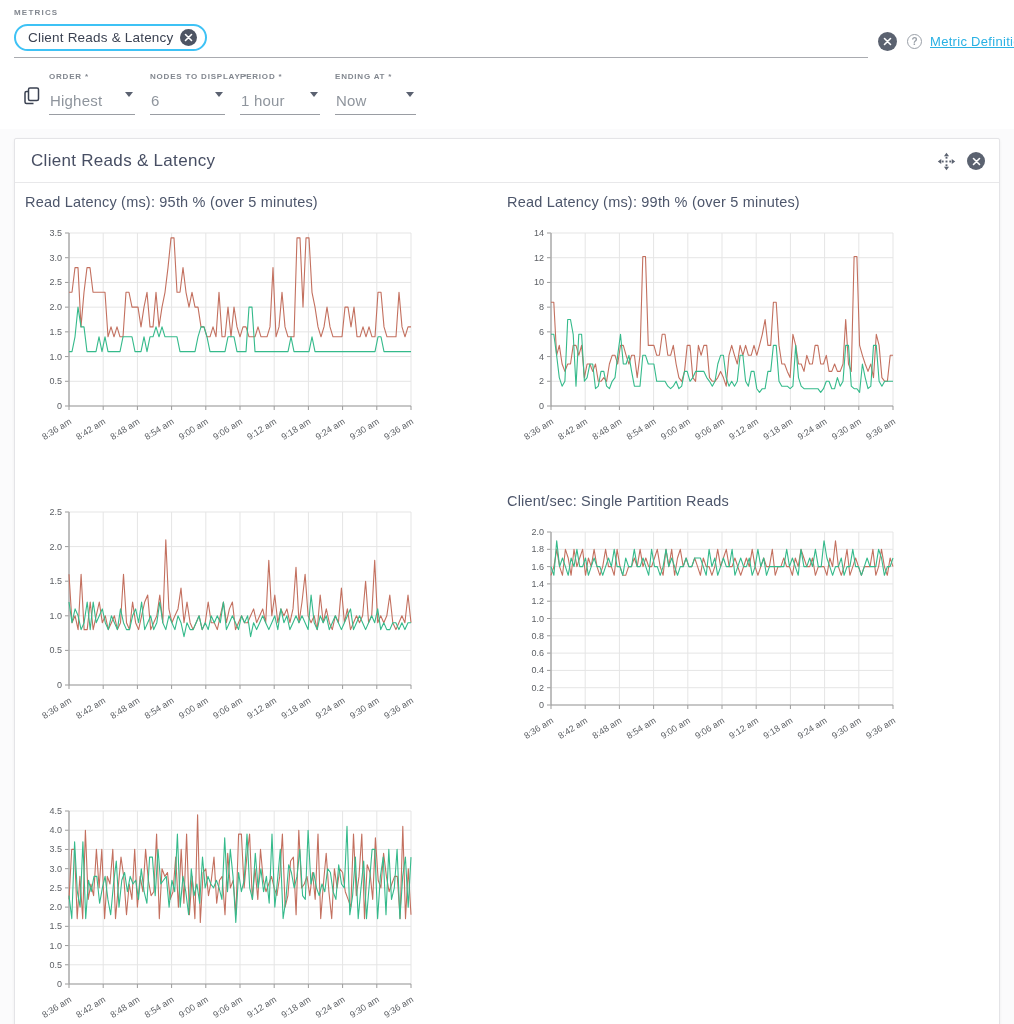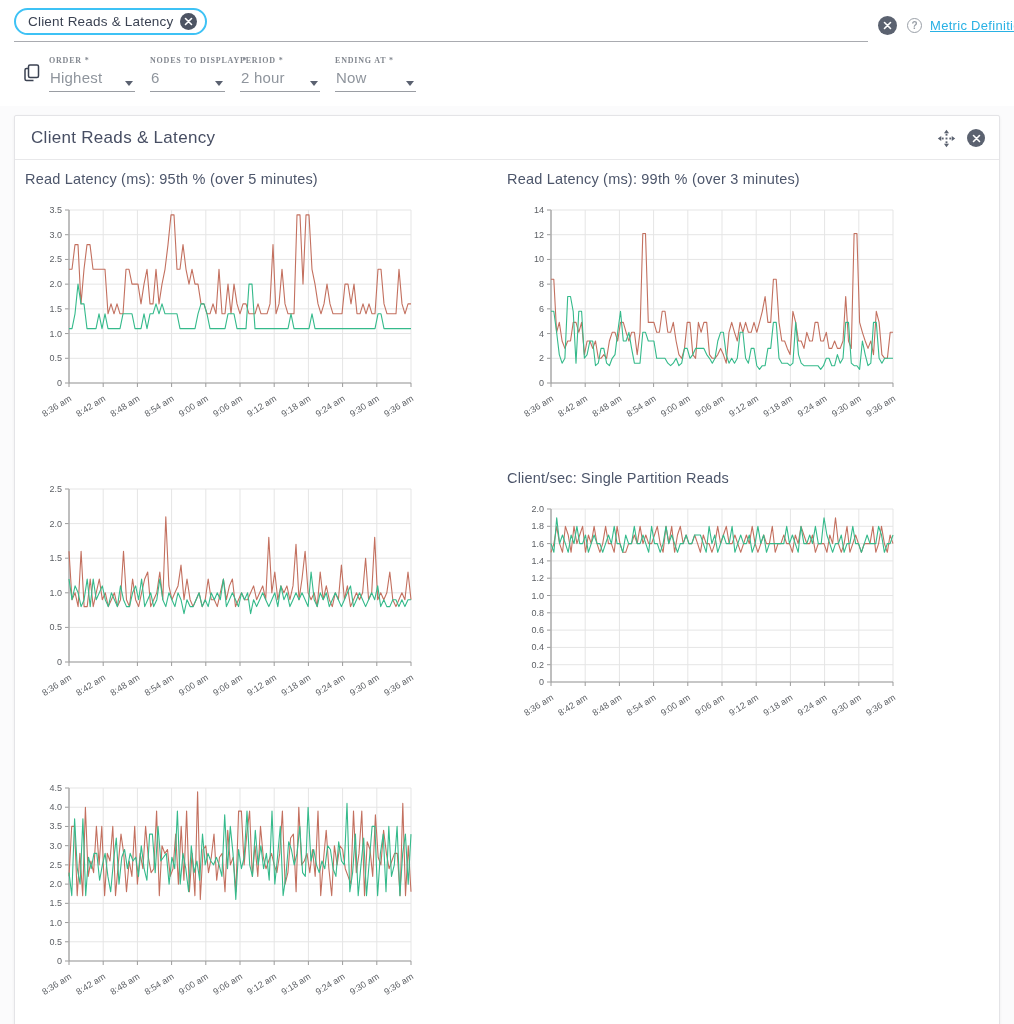--- a/index.html
+++ b/index.html
@@ -43,24 +43,24 @@
   .metric-link {
     margin-left:8px; font-size:13px; color:#29b1e4;
     text-decoration:underline; letter-spacing:.3px; cursor:pointer; white-space:nowrap;
   }
   
   .filter-row { display:flex; align-items:flex-end; padding:14px 0 14px 10px; background:#fff; }
   .copy-btn { margin:0 9px 6px 0; cursor:pointer; align-self:flex-end; }
   .field { margin-right:15px; cursor:pointer; }
   .field-label {
     font-size:8px; font-weight:bold; letter-spacing:.8px;
-    color:#82878f; margin-bottom:3px; text-transform:uppercase; white-space:nowrap;font-family:Liberation Serif, serif;
+    color:#82878f; margin-bottom:10px; text-transform:uppercase; white-space:nowrap;
   }
   .field-control {
-    display:flex; align-items:flex-end; justify-content:space-between;
+    display:flex; align-items:flex-start; justify-content:space-between;
     border-bottom:1px solid #9a9da3; padding:1px 2px 5px 1px;
   }
   .field-value { font-size:15px; color:#8f959d; letter-spacing:.2px; }
   .caret {
     width:0; height:0; margin-left:14px;
     border-left:4.5px solid transparent; border-right:4.5px solid transparent;
     border-top:5px solid #5a6170;
   }
   .f-order  { width:86px; }
   .f-nodes  { width:75px; }
@@ -86,20 +86,21 @@
     font-size:14.5px; font-weight:500; color:#4d566b;
     letter-spacing:.2px; line-height:20px; padding-right:20px;
   }
   .chart-canvas { margin-top:13px; }
   svg text { font-family:"Liberation Sans", sans-serif; }
 </style>
 </head>
 <body>
 
 <div class="top-section">
+  <div class="metrics-label">METRICS</div>
   <div class="metrics-input-row">
     <div class="metrics-input">
       <div class="chip">
         <span>Client Reads &amp; Latency</span>
         <span class="circle-x">
           <svg width="9" height="9" viewBox="0 0 9 9">
               <path d="M1.5 1.5 L7.5 7.5 M7.5 1.5 L1.5 7.5" stroke="#fff" stroke-width="1.6" stroke-linecap="round"></path>
             </svg>
         </span>
       </div>
@@ -130,21 +131,21 @@
     <div class="field f-nodes">
       <div class="field-label">NODES TO DISPLAY *</div>
       <div class="field-control">
         <span class="field-value">6</span>
         <span class="caret"></span>
       </div>
     </div>
     <div class="field f-period">
       <div class="field-label">PERIOD *</div>
       <div class="field-control">
-        <span class="field-value">2 hour</span>
+        <span class="field-value">1 hour</span>
         <span class="caret"></span>
       </div>
     </div>
     <div class="field f-ending">
       <div class="field-label">ENDING AT *</div>
       <div class="field-control">
         <span class="field-value">Now</span>
         <span class="caret"></span>
       </div>
     </div>
@@ -237,21 +238,21 @@
             <line x1="386" y1="8" x2="386" y2="181" stroke="#e5e5e5" stroke-width="1"></line>
             <line x1="386" y1="181" x2="386" y2="185" stroke="#9b9b9b" stroke-width="1"></line>
             <text x="389" y="198" text-anchor="end" font-size="9" fill="#5d6065" transform="rotate(-32 389 198)">9:36 am</text>
             <line x1="44" y1="8" x2="44" y2="181" stroke="#9b9b9b" stroke-width="1.2"></line>
             <line x1="44" y1="181" x2="386" y2="181" stroke="#9b9b9b" stroke-width="1.2"></line>
             <polyline points="44.0,67.3 47.0,67.3 50.0,42.6 53.0,42.6 56.0,101.9 59.0,67.3 62.0,42.6 65.0,42.6 68.0,67.3 71.0,67.3 74.0,67.3 77.0,67.3 80.0,67.3 83.0,111.8 86.0,101.9 89.0,111.8 92.0,101.9 95.0,111.8 98.0,111.8 101.0,67.3 104.0,67.3 107.0,82.1 110.0,82.1 113.0,82.1 116.0,101.9 119.0,82.1 122.0,67.3 125.0,101.9 128.0,101.9 131.0,67.3 134.0,101.9 137.0,82.1 140.0,67.3 143.0,42.6 146.0,12.9 149.0,12.9 152.0,67.3 155.0,67.3 158.0,42.6 161.0,67.3 164.0,82.1 167.0,67.3 170.0,82.1 173.0,82.1 176.0,101.9 179.0,101.9 182.0,111.8 185.0,111.8 188.0,101.9 191.0,111.8 194.0,67.3 197.0,111.8 200.0,111.8 203.0,82.1 206.0,111.8 209.0,82.1 212.0,101.9 215.0,111.8 218.0,101.9 221.0,101.9 224.0,111.8 227.0,111.8 230.0,111.8 233.0,101.9 236.0,111.8 239.0,111.8 242.0,111.8 245.0,101.9 248.0,42.6 251.0,111.8 254.0,101.9 257.0,67.3 260.0,101.9 263.0,111.8 266.0,111.8 269.0,111.8 272.0,12.9 275.0,12.9 278.0,82.1 281.0,12.9 284.0,12.9 287.0,67.3 290.0,82.1 293.0,101.9 296.0,111.8 299.0,101.9 302.0,82.1 305.0,101.9 308.0,111.8 311.0,111.8 314.0,111.8 317.0,111.8 320.0,82.1 323.0,82.1 326.0,101.9 329.0,82.1 332.0,111.8 335.0,111.8 338.0,101.9 341.0,111.8 344.0,101.9 347.0,111.8 350.0,111.8 353.0,67.3 356.0,67.3 359.0,101.9 362.0,111.8 365.0,111.8 368.0,111.8 371.0,111.8 374.0,67.3 377.0,101.9 380.0,111.8 383.0,101.9 386.0,101.9" fill="none" stroke="#c3705f" stroke-width="1.1" stroke-linejoin="round"></polyline>
             <polyline points="44.0,126.6 47.0,126.6 50.0,111.8 53.0,82.1 56.0,101.9 59.0,101.9 62.0,126.6 65.0,126.6 68.0,126.6 71.0,126.6 74.0,111.8 77.0,126.6 80.0,111.8 83.0,126.6 86.0,126.6 89.0,126.6 92.0,126.6 95.0,126.6 98.0,111.8 101.0,111.8 104.0,111.8 107.0,111.8 110.0,126.6 113.0,126.6 116.0,126.6 119.0,111.8 122.0,126.6 125.0,111.8 128.0,111.8 131.0,101.9 134.0,111.8 137.0,101.9 140.0,111.8 143.0,111.8 146.0,111.8 149.0,111.8 152.0,111.8 155.0,126.6 158.0,126.6 161.0,126.6 164.0,126.6 167.0,126.6 170.0,126.6 173.0,111.8 176.0,101.9 179.0,101.9 182.0,111.8 185.0,126.6 188.0,126.6 191.0,126.6 194.0,126.6 197.0,126.6 200.0,126.6 203.0,111.8 206.0,111.8 209.0,111.8 212.0,126.6 215.0,126.6 218.0,126.6 221.0,126.6 224.0,82.1 227.0,82.1 230.0,126.6 233.0,126.6 236.0,126.6 239.0,126.6 242.0,126.6 245.0,126.6 248.0,126.6 251.0,126.6 254.0,126.6 257.0,126.6 260.0,126.6 263.0,126.6 266.0,111.8 269.0,126.6 272.0,126.6 275.0,126.6 278.0,126.6 281.0,126.6 284.0,126.6 287.0,111.8 290.0,126.6 293.0,126.6 296.0,126.6 299.0,126.6 302.0,126.6 305.0,126.6 308.0,126.6 311.0,126.6 314.0,126.6 317.0,126.6 320.0,126.6 323.0,126.6 326.0,126.6 329.0,126.6 332.0,126.6 335.0,126.6 338.0,126.6 341.0,126.6 344.0,126.6 347.0,126.6 350.0,126.6 353.0,111.8 356.0,111.8 359.0,126.6 362.0,126.6 365.0,126.6 368.0,126.6 371.0,126.6 374.0,126.6 377.0,126.6 380.0,126.6 383.0,126.6 386.0,126.6" fill="none" stroke="#35ba8b" stroke-width="1.1" stroke-linejoin="round"></polyline>
           </svg></div>
     </div>
     <div class="chart-cell">
-      <div class="chart-title">Read Latency (ms): 99th % (over 3 minutes)</div>
+      <div class="chart-title">Read Latency (ms): 99th % (over 5 minutes)</div>
       <div class="chart-canvas"><svg width="400" height="240" viewBox="0 0 400 240">
             <line x1="44" y1="181" x2="386" y2="181" stroke="#e5e5e5" stroke-width="1"></line>
             <line x1="40" y1="181" x2="44" y2="181" stroke="#9b9b9b" stroke-width="1"></line>
             <text x="37" y="184" text-anchor="end" font-size="9" fill="#5d6065">0</text>
             <line x1="44" y1="156.28571428571428" x2="386" y2="156.28571428571428" stroke="#e5e5e5" stroke-width="1"></line>
             <line x1="40" y1="156.28571428571428" x2="44" y2="156.28571428571428" stroke="#9b9b9b" stroke-width="1"></line>
             <text x="37" y="159.28571428571428" text-anchor="end" font-size="9" fill="#5d6065">2</text>
             <line x1="44" y1="131.57142857142858" x2="386" y2="131.57142857142858" stroke="#e5e5e5" stroke-width="1"></line>
             <line x1="40" y1="131.57142857142858" x2="44" y2="131.57142857142858" stroke="#9b9b9b" stroke-width="1"></line>
             <text x="37" y="134.57142857142858" text-anchor="end" font-size="9" fill="#5d6065">4</text>

